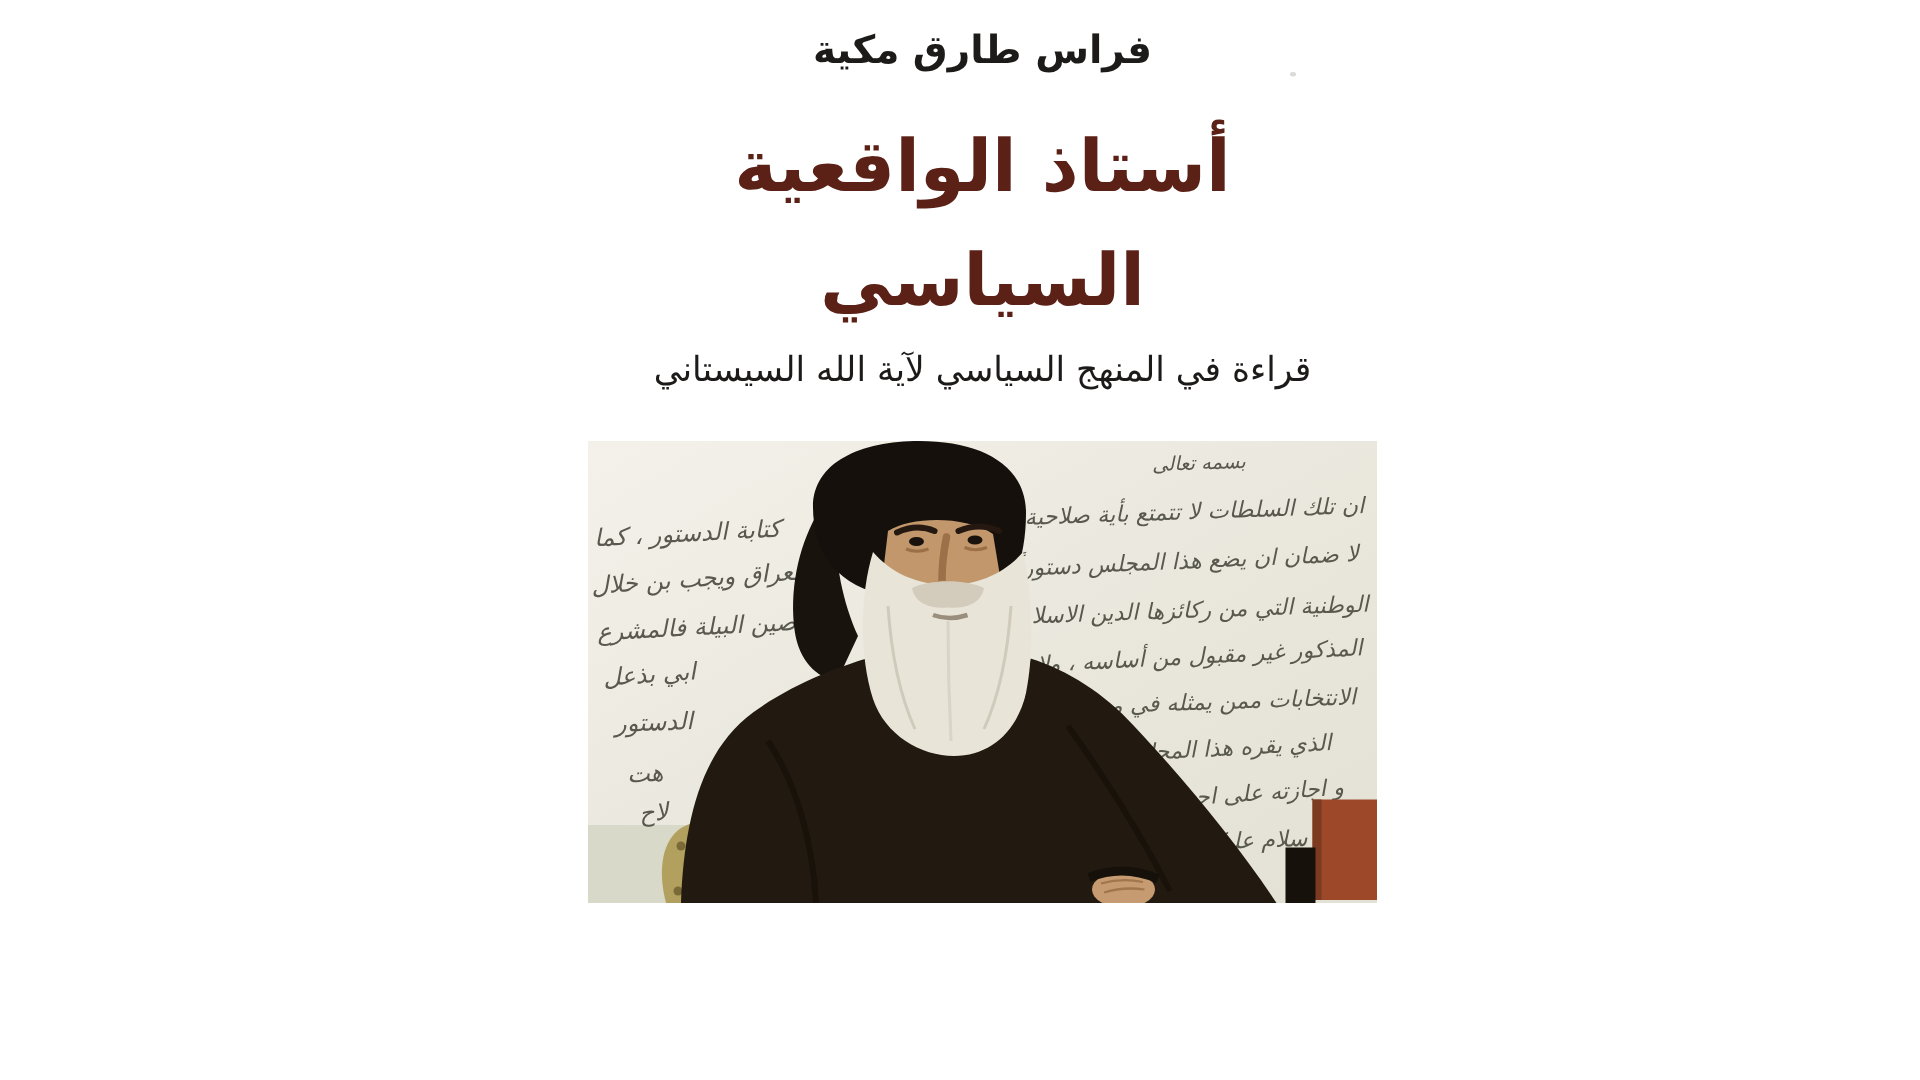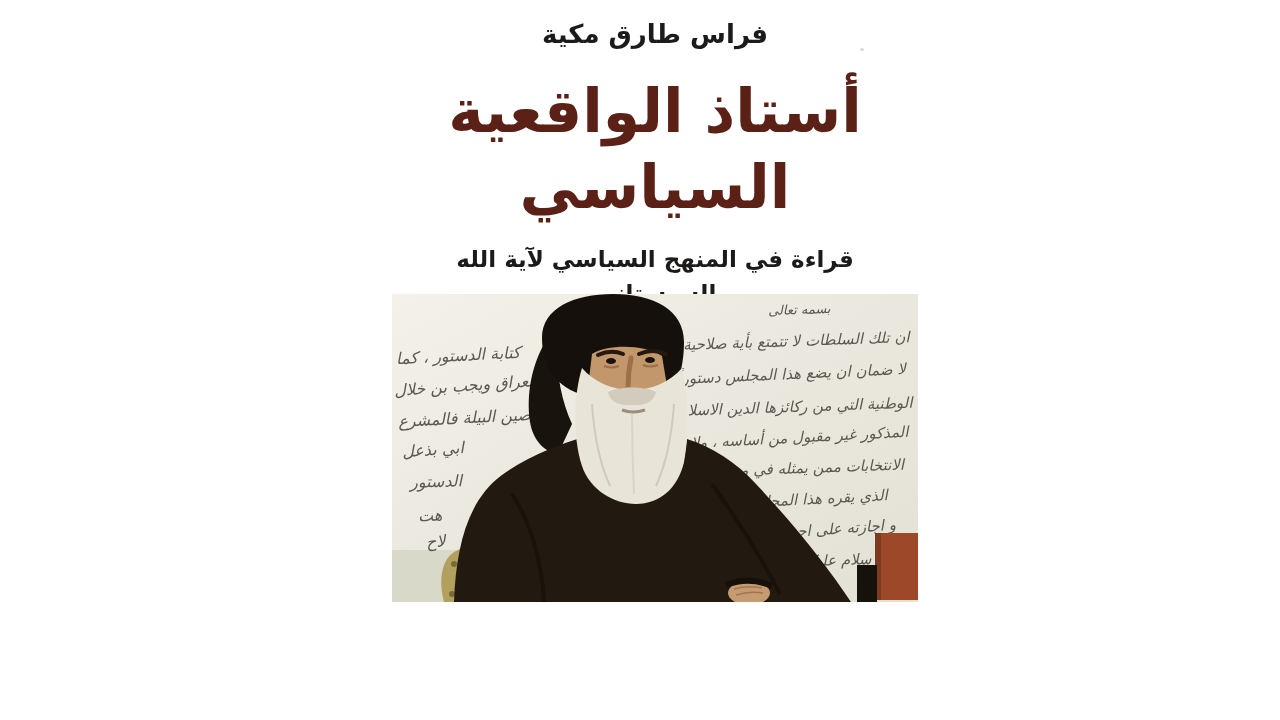--- a/index.html
+++ b/index.html
@@ -2,24 +2,24 @@
 <html><head>
 <meta charset="utf-8">
 <style>
   html,body{margin:0;padding:0;}
   body{
     width:1280px;height:720px;background:#ffffff;overflow:hidden;position:relative;
     font-family:"DejaVu Sans",sans-serif;
   }
   .cover-text{position:absolute;left:392px;width:526px;text-align:center;direction:rtl;}
   .author{top:16px;font-size:26px;font-weight:bold;color:#1d1b19;line-height:36px;}
-  .title-line{font-weight:bold;color:#5b2016;font-size:60px;line-height:74px;letter-spacing:0;}
+  .title-line{font-weight:bold;color:#5b2016;font-size:48px;line-height:74px;letter-spacing:0;}
   .title1{top:74px;}
   .title2{top:150px;}
-  .subtitle{top:242px;font-size:23px;font-weight:bold;color:#1d1b19;line-height:34px;}
+  .subtitle{top:230px;font-size:23px;font-weight:normal;color:#1d1b19;line-height:34px;}
   .speck{position:absolute;left:860px;top:48px;width:4px;height:3px;background:#b9b5ae;opacity:.5;border-radius:50%;}
 
   .photo{
     position:absolute;left:392px;top:294px;width:526px;height:308px;overflow:hidden;
     background:linear-gradient(150deg,#f3f1e9 0%,#ebe9df 45%,#e3e1d4 100%);
   }
   .wall-band{position:absolute;left:0;top:256px;width:112px;height:52px;background:#d9d9c9;}
   .hw{
     position:absolute;direction:rtl;white-space:nowrap;color:#46453b;opacity:.88;
     font-size:15px;font-style:italic;

